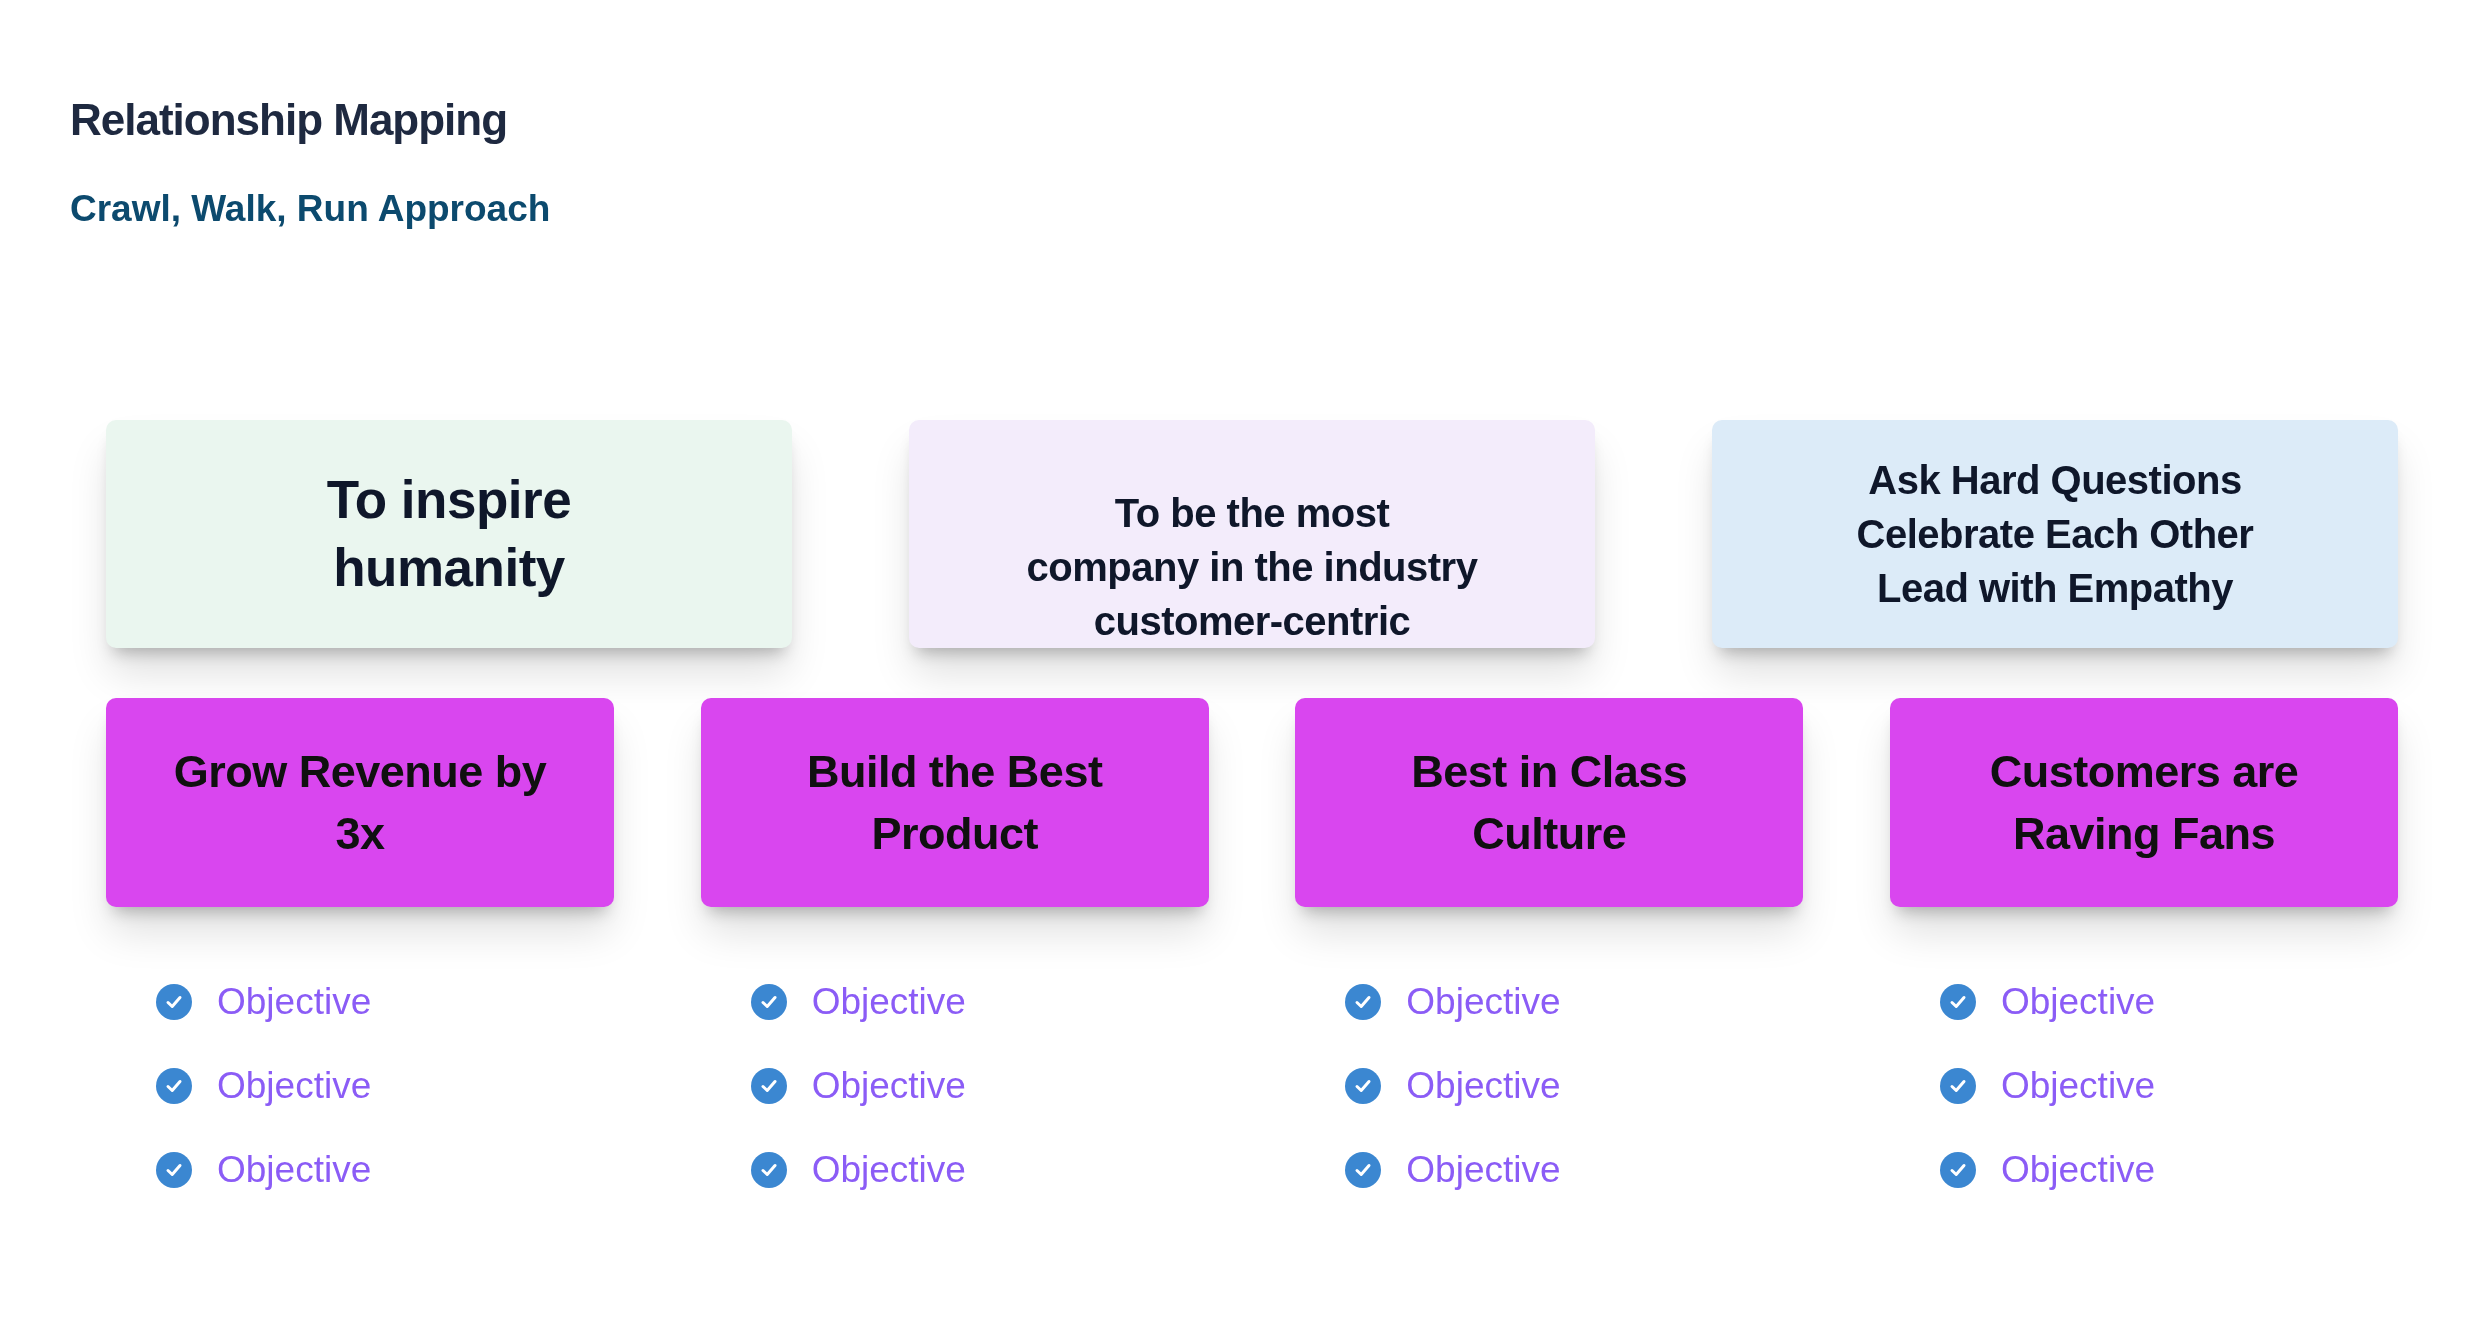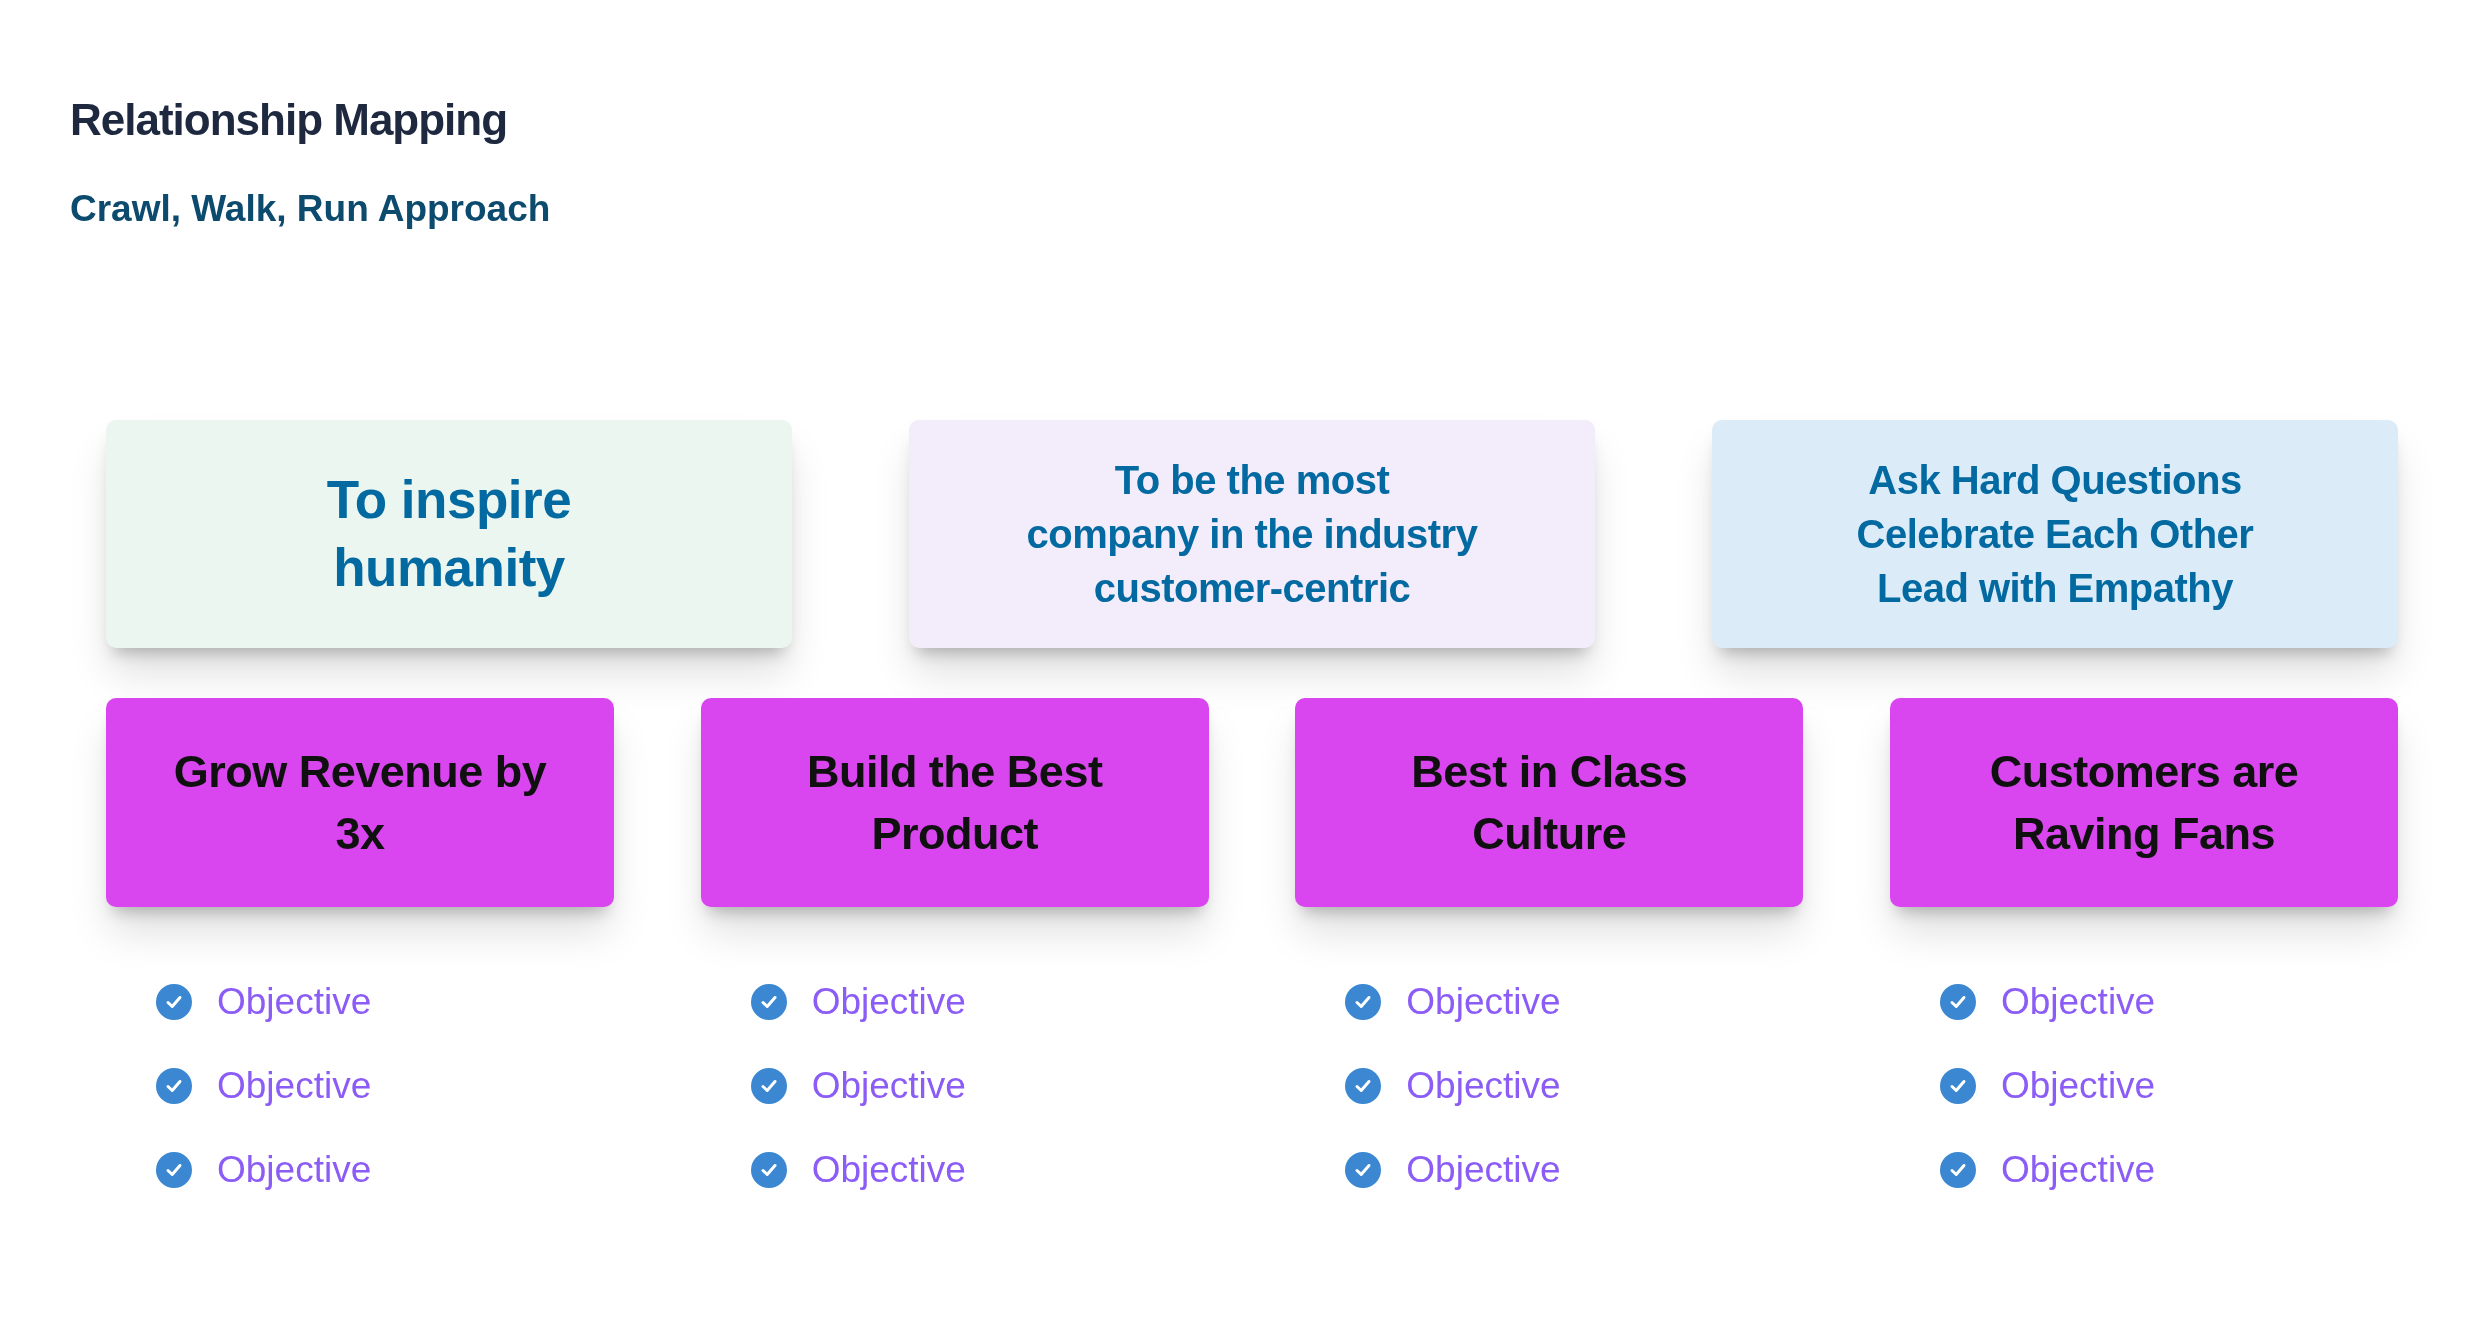--- a/index.html
+++ b/index.html
@@ -26,26 +26,26 @@
     position: absolute; left: 106px; top: 420px;
     width: 2292px; height: 228px;
     display: flex; justify-content: space-between;
   }
   .vision-card {
     width: 686px; height: 228px;
     border-radius: 10px;
     display: flex; flex-direction: column;
     justify-content: center; align-items: center;
     text-align: center;
-    font-weight: 700; color: #0369a1;
+    font-weight: 700; color: #0f172a;
     letter-spacing: -0.5px;
     box-shadow: 0 12px 16px -8px rgba(0,0,0,0.25), 0 28px 42px -4px rgba(0,0,0,0.13);
   }
   .vision-card.mission { background: #eaf6ef; font-size: 53px; line-height: 68px; }
-  .vision-card.vision  { background: #f3ecfb; font-size: 40px; line-height: 54px; }
+  .vision-card.vision  { background: #f3ecfb; font-size: 40px; line-height: 54px; justify-content: flex-end; }
   .vision-card.values  { background: #dcebf8; font-size: 40px; line-height: 54px; }
 
   .pillar-row {
     position: absolute; left: 106px; top: 698px;
     width: 2292px; height: 209px;
     display: flex; justify-content: space-between;
   }
   .pillar-card {
     width: 508px; height: 209px;
     background: #d946ef;

